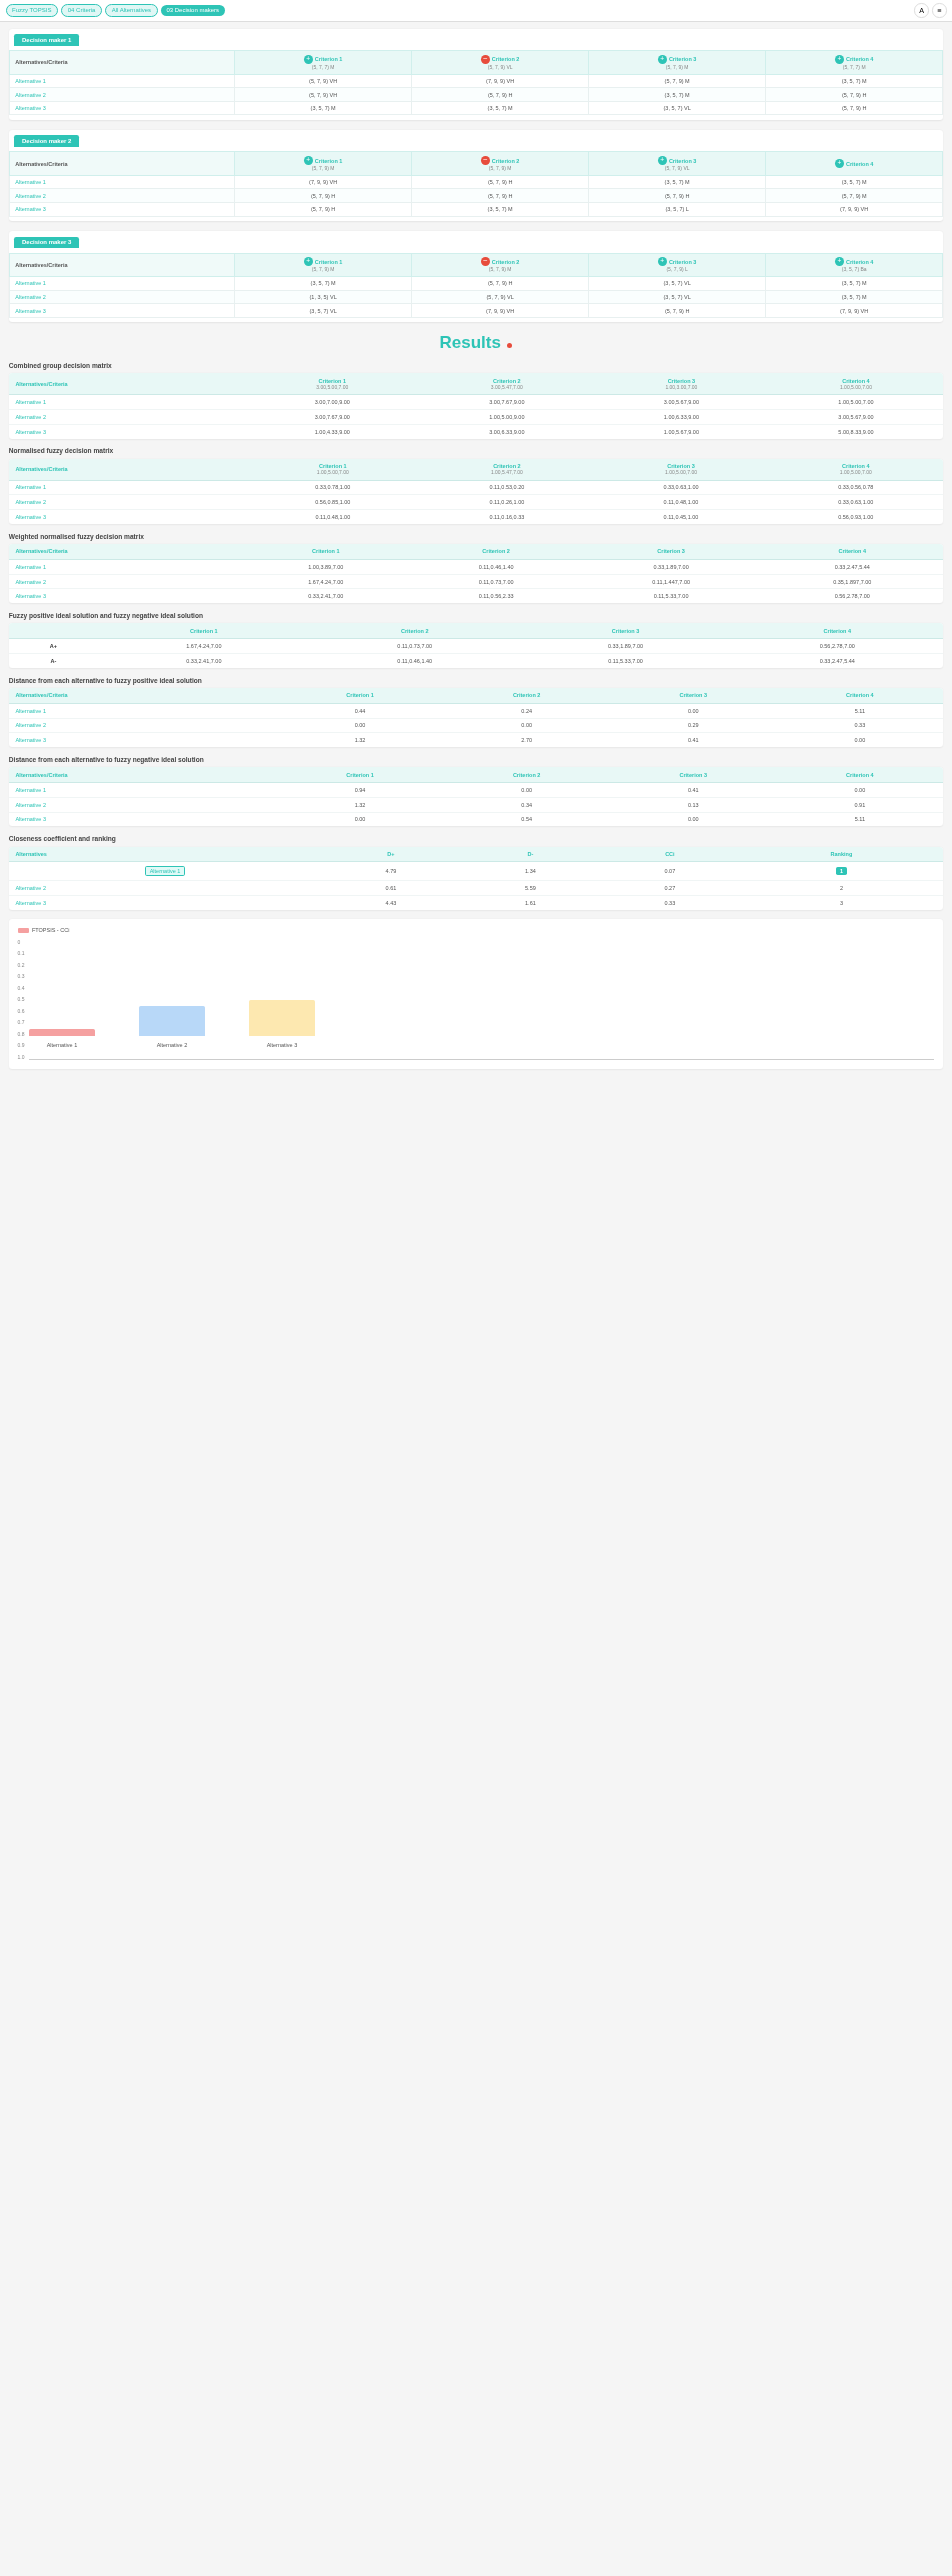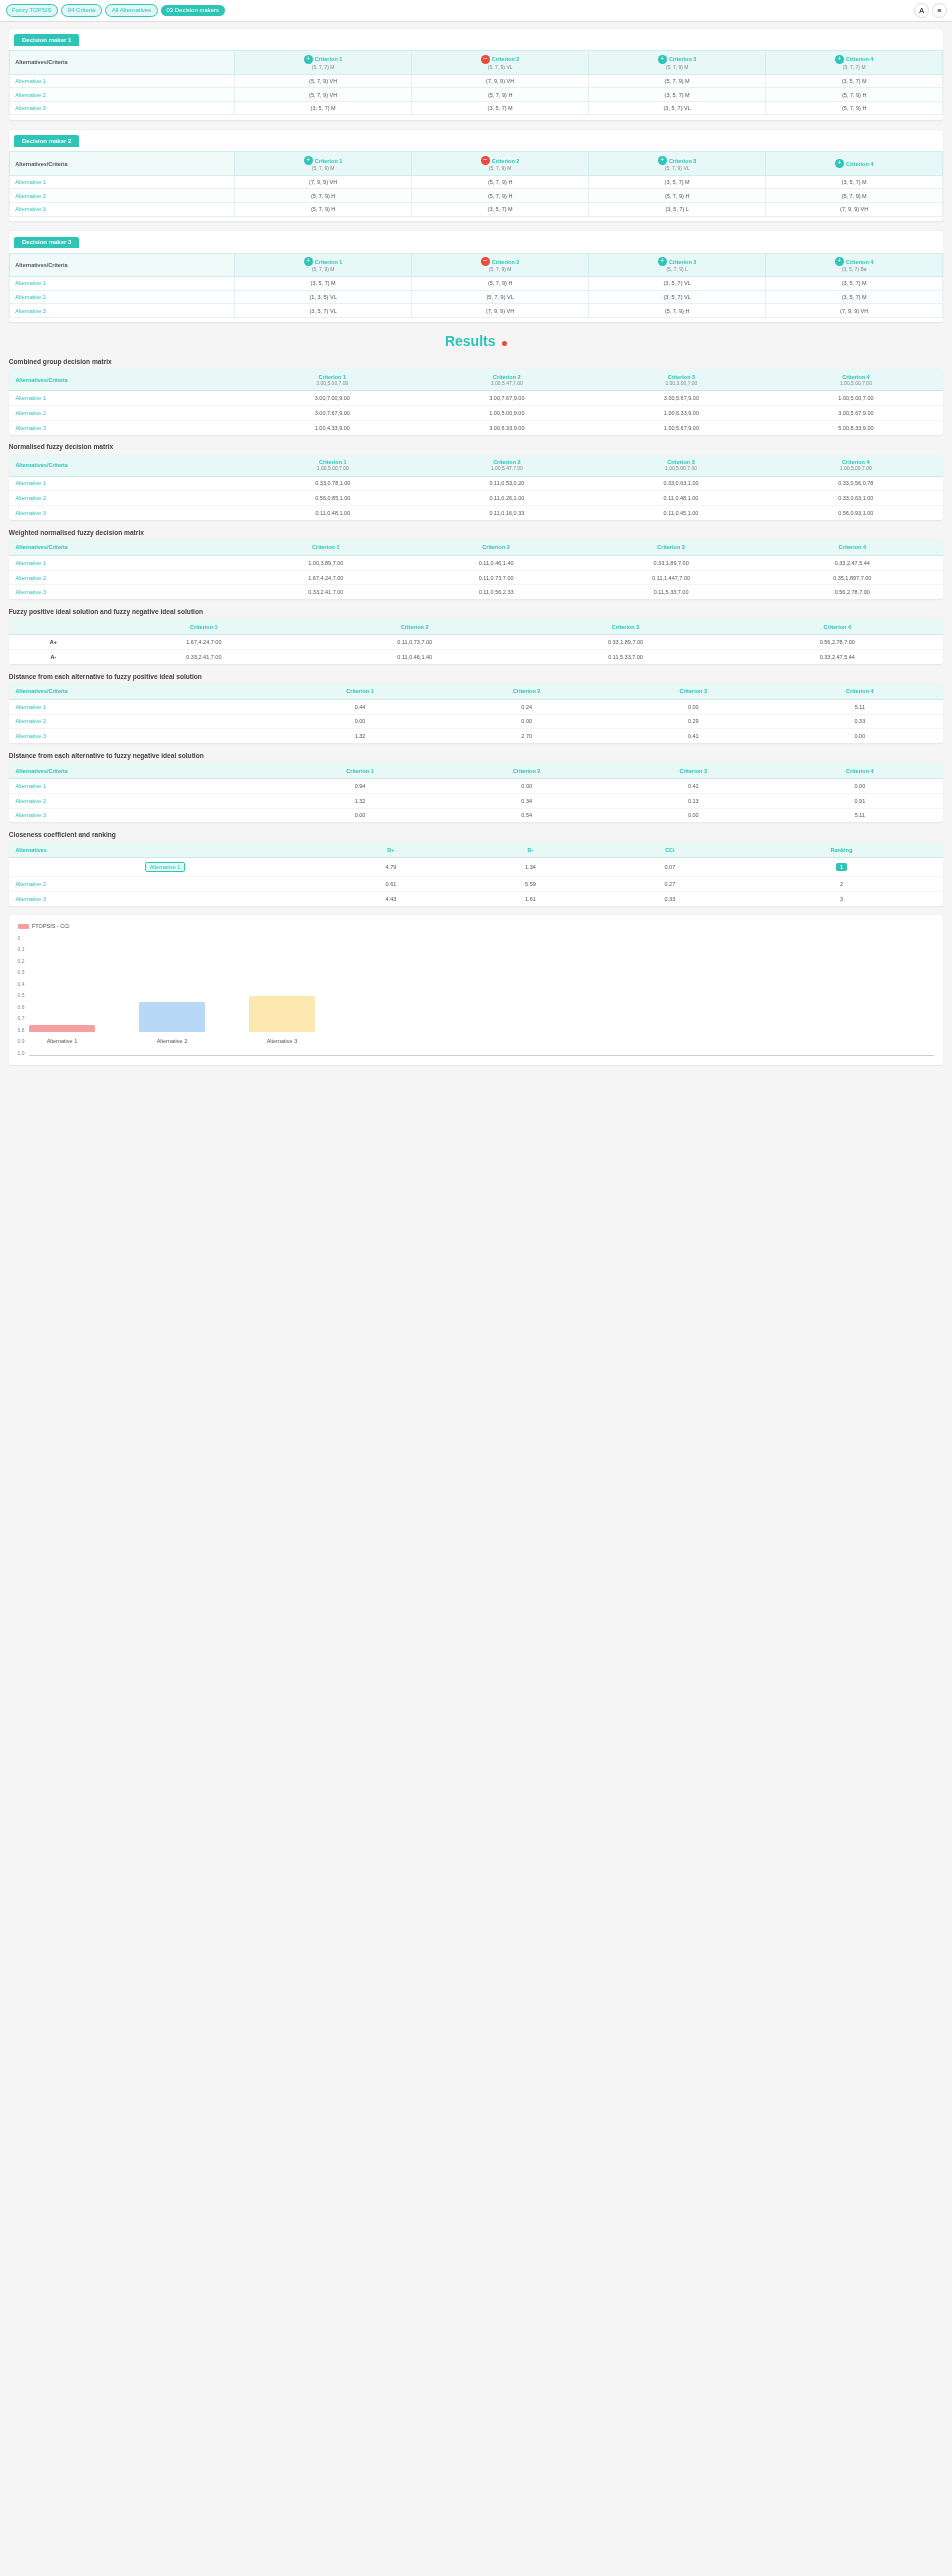--- a/index.html
+++ b/index.html
@@ -27,21 +27,21 @@
     .dm-table td { padding: 3.3px 5.5px; border: 0.6px solid #e8f0f0; text-align: center; font-size: 5.5px; color: #555; }
     .dm-table td.alt-name { color: #2ec4b6; text-align: left; cursor: pointer; }
     .dm-table tr:nth-child(even) td { background: #fafefe; }
 
     .crit-header { display: flex; align-items: center; justify-content: center; gap: 2.2px; }
     .crit-sub { font-size: 5px; color: #888; display: block; font-weight: normal; }
     .plus-btn { width: 8.8px; height: 8.8px; border-radius: 50%; background: #2ec4b6; color: #fff; border: none; cursor: pointer; font-size: 6.6px; line-height: 8.8px; text-align: center; display: inline-flex; align-items: center; justify-content: center; }
     .minus-btn { width: 8.8px; height: 8.8px; border-radius: 50%; background: #e74c3c; color: #fff; border: none; cursor: pointer; font-size: 7.7px; line-height: 8.8px; text-align: center; display: inline-flex; align-items: center; justify-content: center; }
 
     
-    .results-title { text-align: right; color: #2ec4b6; font-size: 14px; font-weight: bold; margin: 13.3px 0 8.8px; }
+    .results-title { text-align: right; color: #2ec4b6; font-size: 17px; font-weight: bold; margin: 13.3px 0 8.8px; }
     .dot-indicator { width: 5.5px; height: 5.5px; border-radius: 50%; background: #e74c3c; display: inline-block; margin-left: 4.4px; }
 
     .section-title { font-size: 6.6px; font-weight: 700; color: #444; margin: 8.8px 0 4.4px; }
 
     .result-table-wrap { background: #fff; border-radius: 3.3px; margin-bottom: 8.8px; box-shadow: 0 0.6px 1.7px rgba(0,0,0,0.06); overflow: hidden; }
     .result-table { width: 100%; border-collapse: collapse; }
     .result-table th { background: #e8f8f6; color: #2ec4b6; font-size: 5.5px; font-weight: 600; padding: 4.4px 6.6px; text-align: center; border-bottom: 0.6px solid #cce9e6; }
     .result-table th.left { text-align: left; }
     .result-table td { padding: 3.9px 6.6px; border-bottom: 0.6px solid #f0f5f5; font-size: 5.5px; color: #555; text-align: center; }
     .result-table td.alt-name { color: #2ec4b6; text-align: left; }

